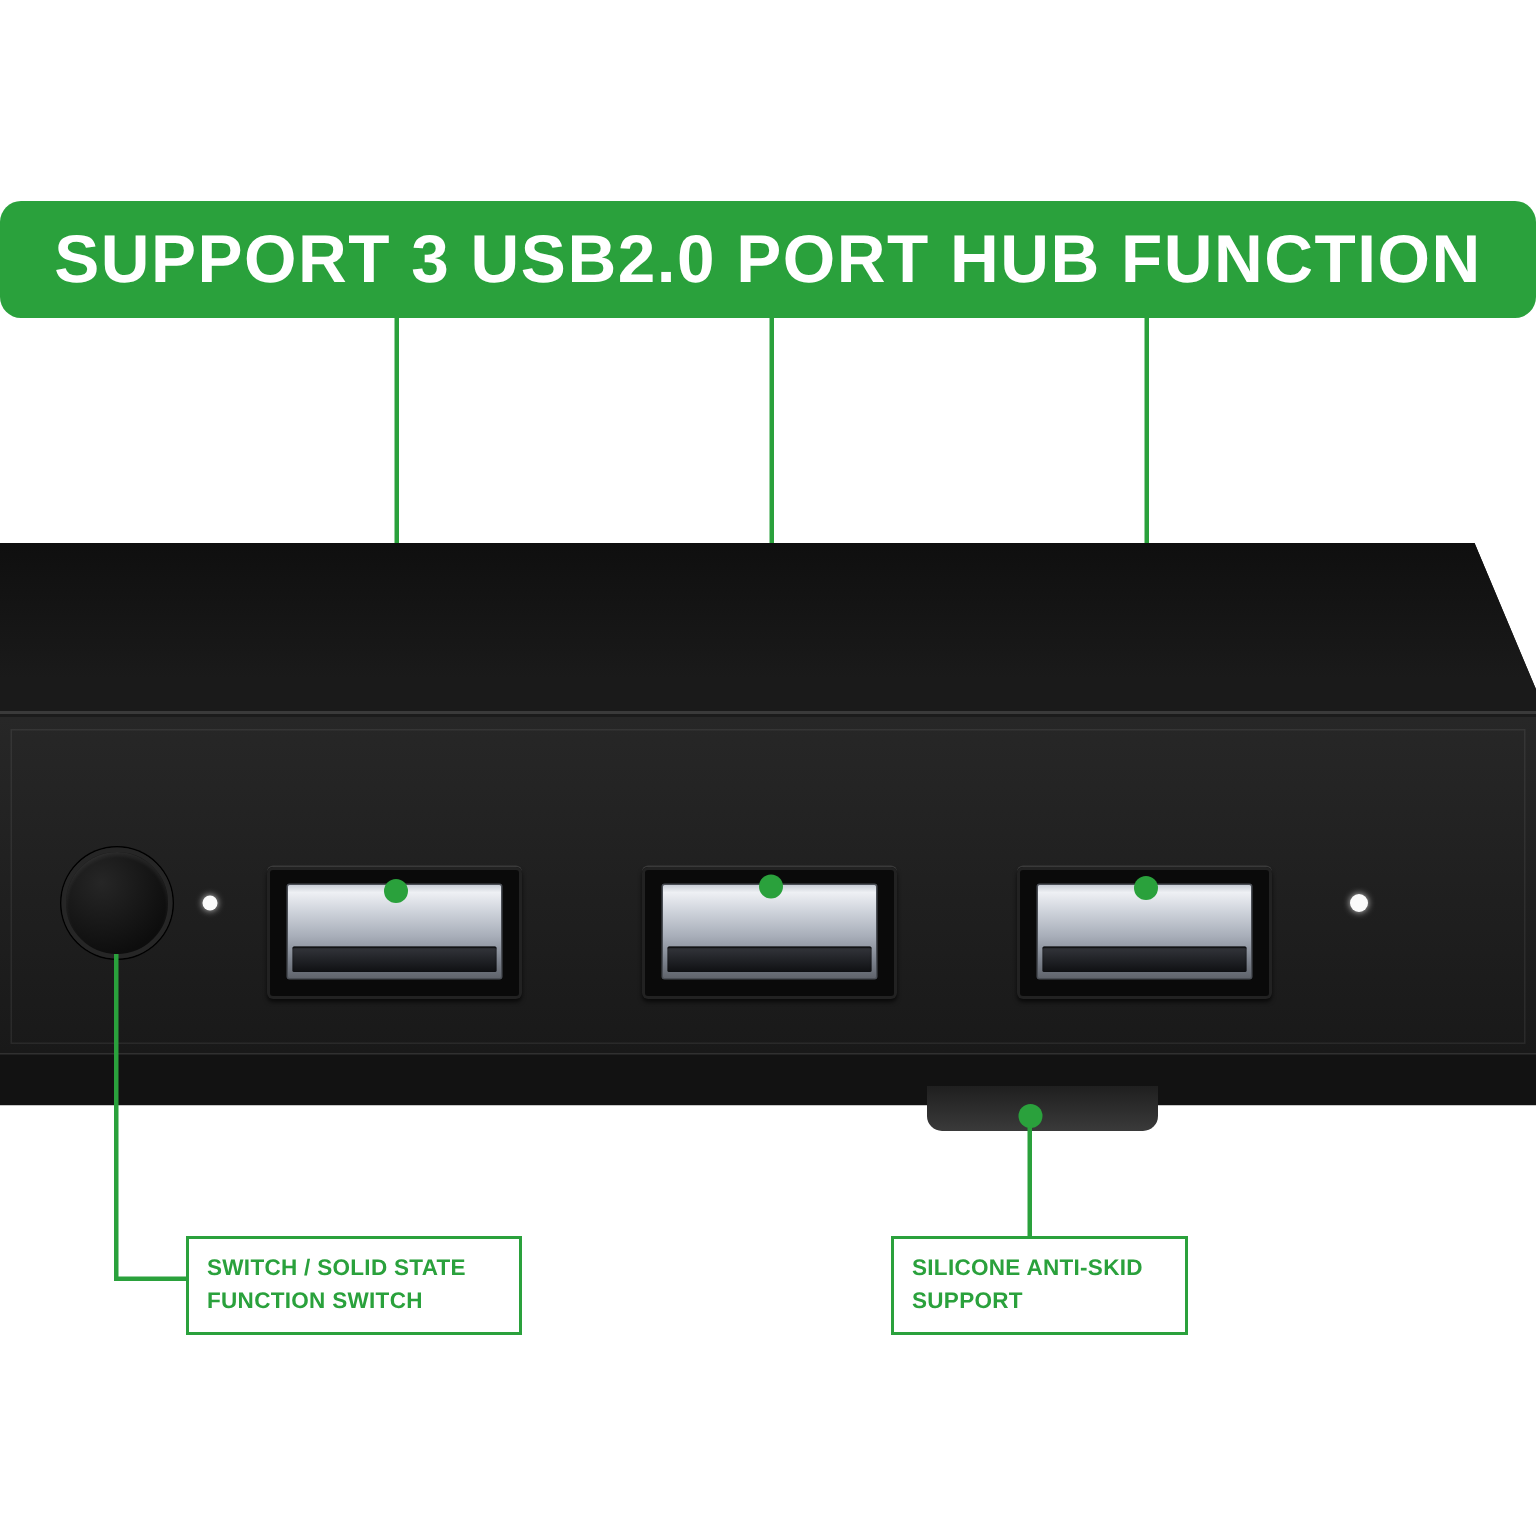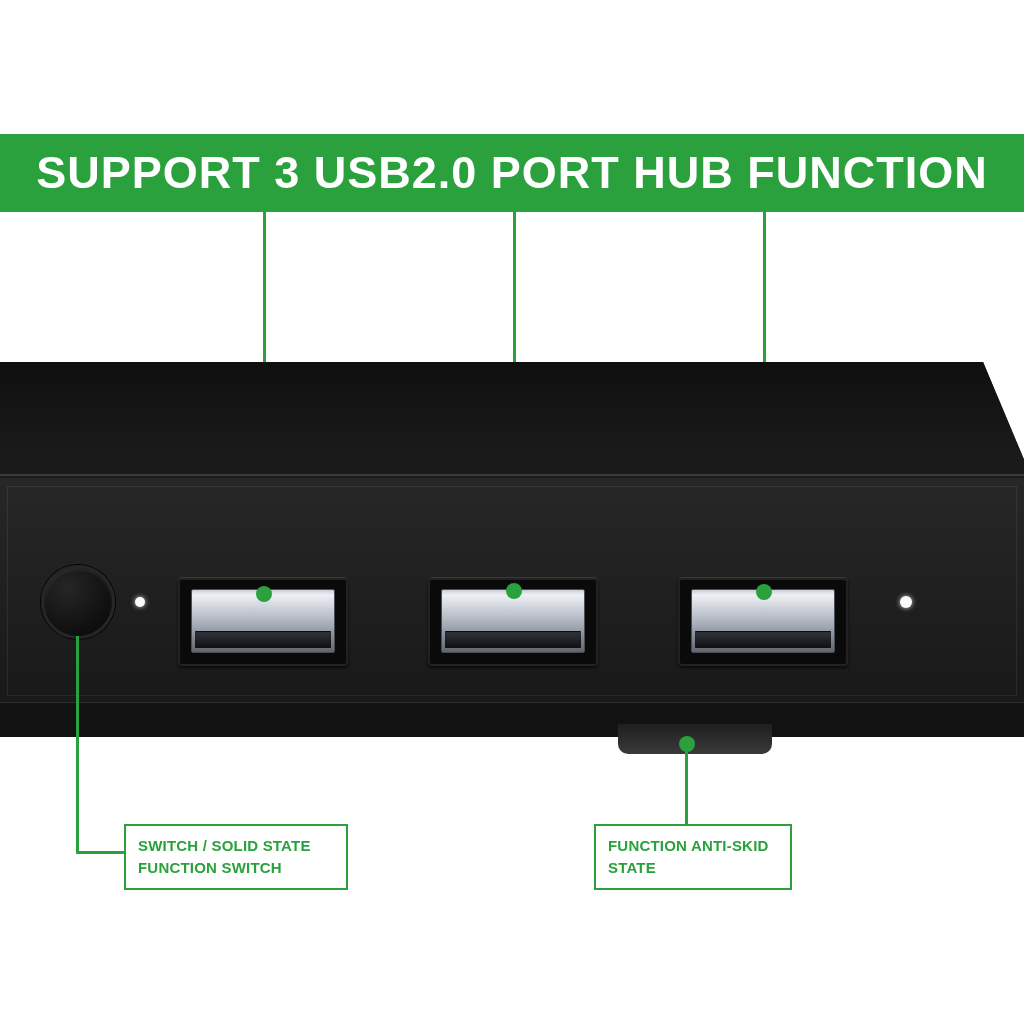--- a/index.html
+++ b/index.html
@@ -11,21 +11,21 @@
   body { background:#fff; font-family:"Liberation Sans", sans-serif; }
   .stage {
     position:relative; width:1024px; height:1024px;
     background:#ffffff; overflow:hidden;
   }
 
   
   .banner {
     position:absolute; left:0; top:134px; width:1024px; height:78px;
     background:var(--accent-green, #2aa13c);
-    display:flex; align-items:center; justify-content:center;
+    display:flex; align-items:center; justify-content:center;border-radius:14px;
   }
   .banner-title {
     color:#ffffff; font-weight:bold; font-size:45px; letter-spacing:1px;
     white-space:nowrap;
   }
 
   
   .port-line {
     position:absolute; top:212px; width:3px; height:382px;
     background:var(--accent-green, #2aa13c);
@@ -178,17 +178,17 @@
   <div class="connector-v switch-line-v"></div>
   <div class="connector-h switch-line-h"></div>
   <div class="callout-box switch-box">
     <div class="line">SWITCH / SOLID STATE</div>
     <div class="line">FUNCTION SWITCH</div>
   </div>
 
   <div class="port-dot gasket-dot"></div>
   <div class="connector-v gasket-line-v"></div>
   <div class="callout-box gasket-box">
-    <div class="line">FUNCTION ANTI-SKID</div>
-    <div class="line">STATE</div>
+    <div class="line">SILICONE ANTI-SKID</div>
+    <div class="line">SUPPORT</div>
   </div>
 
 </div>
 
 </body></html>

